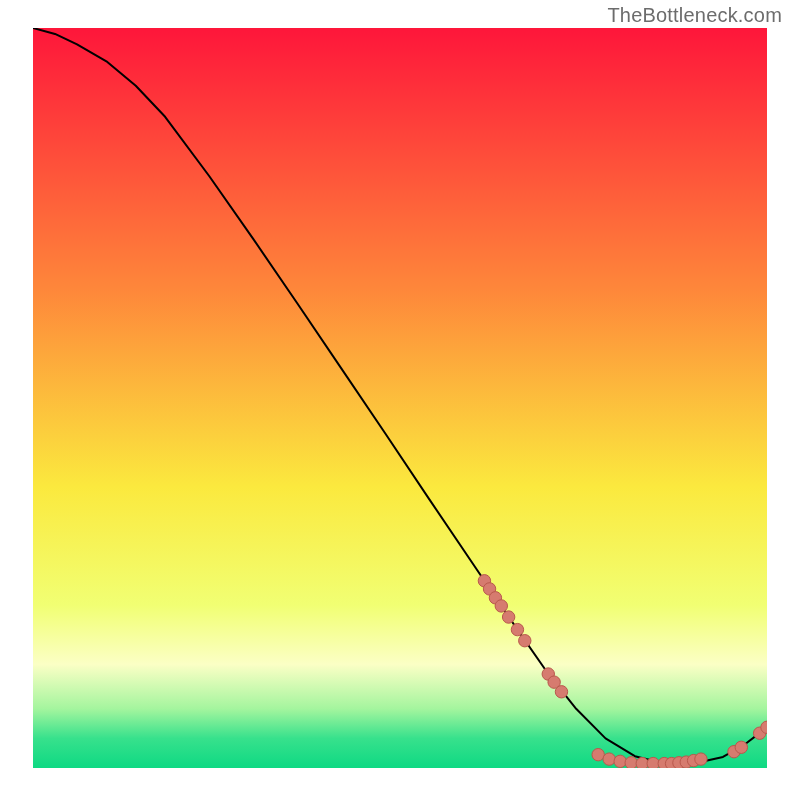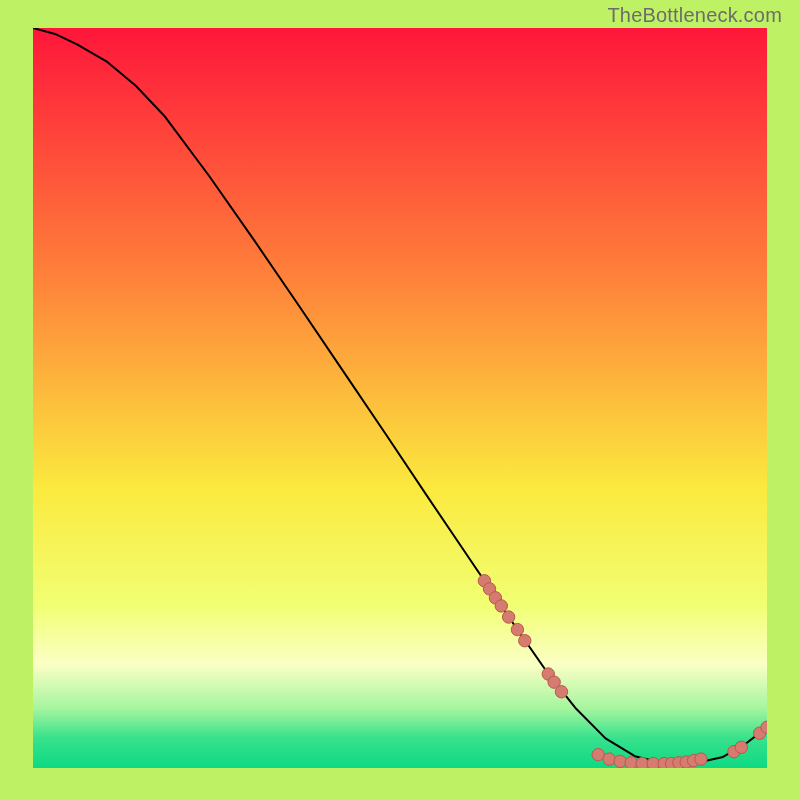--- a/index.html
+++ b/index.html
@@ -8,21 +8,21 @@
     width: 800px;
     height: 800px;
     background: #000;
     overflow: hidden;
     font-family: Arial, Helvetica, sans-serif;
   }
   .stage {
     position: relative;
     width: 800px;
     height: 800px;
-    background: #bef264;
+    background: #ffffff;
   }
   .watermark {
     position: absolute;
     top: 4px;
     right: 18px;
     color: #6c6c6c;
     font-size: 20px;
     font-weight: 400;
     letter-spacing: 0.2px;
     z-index: 20;

